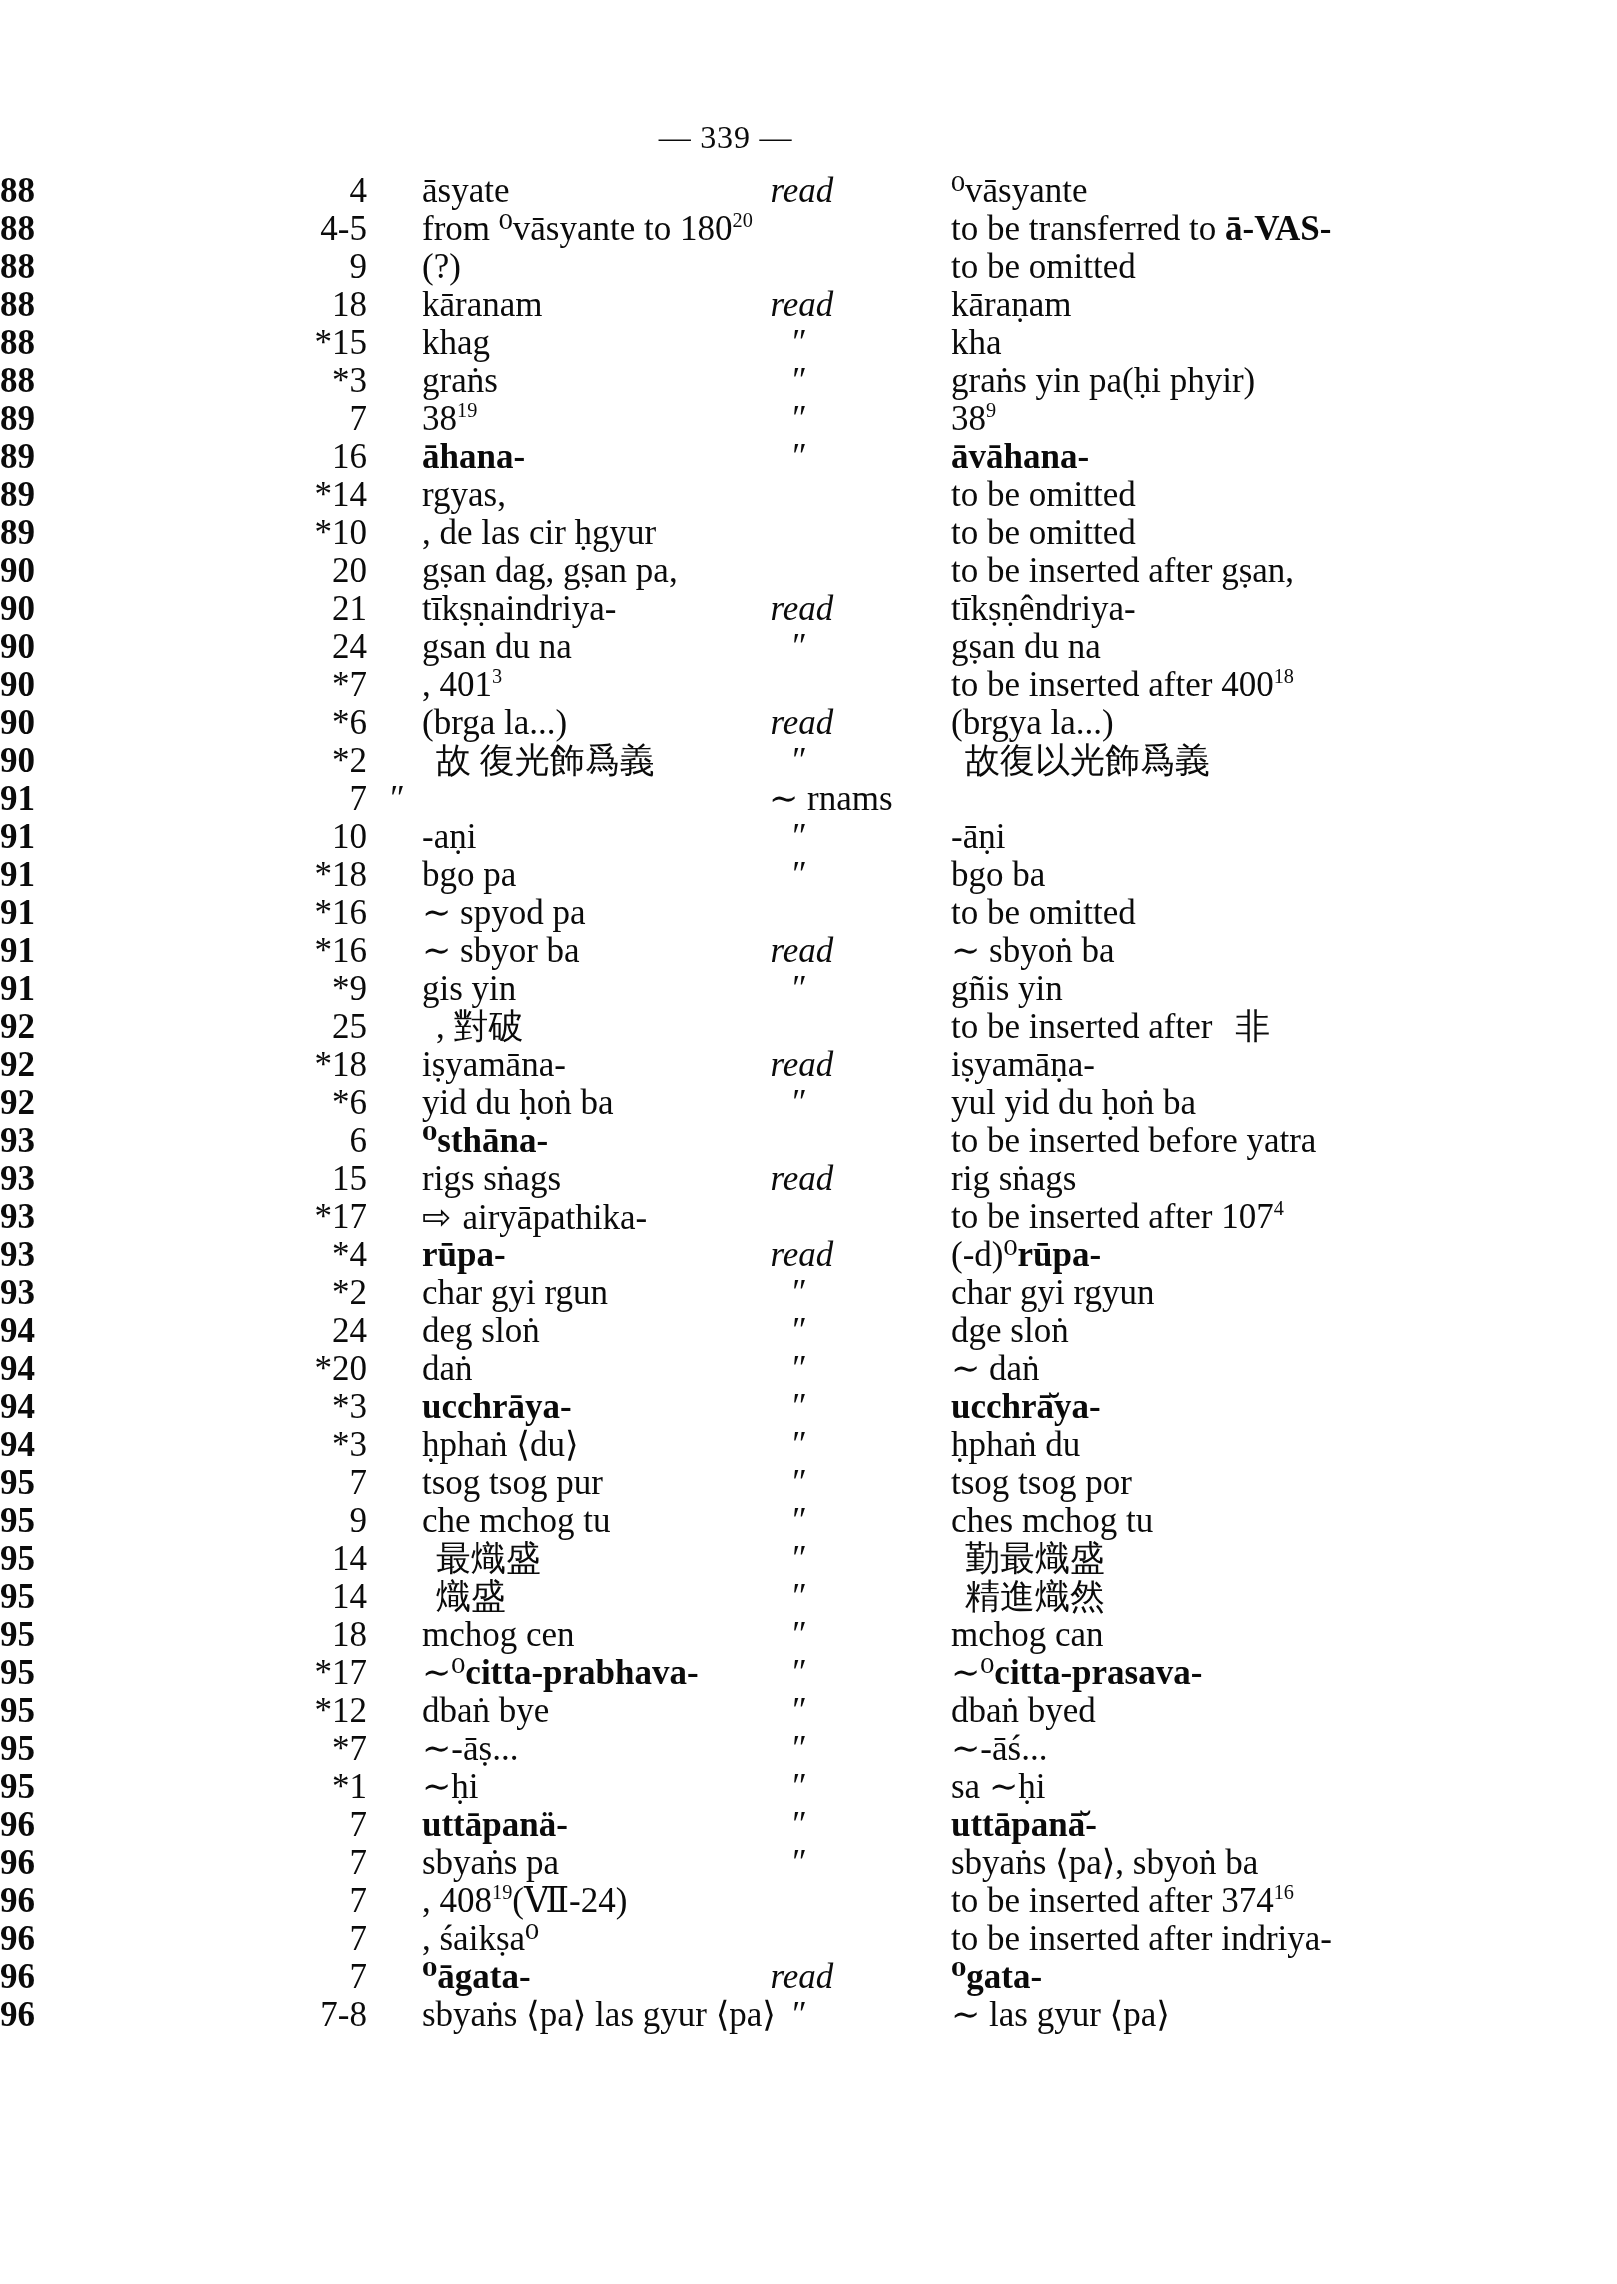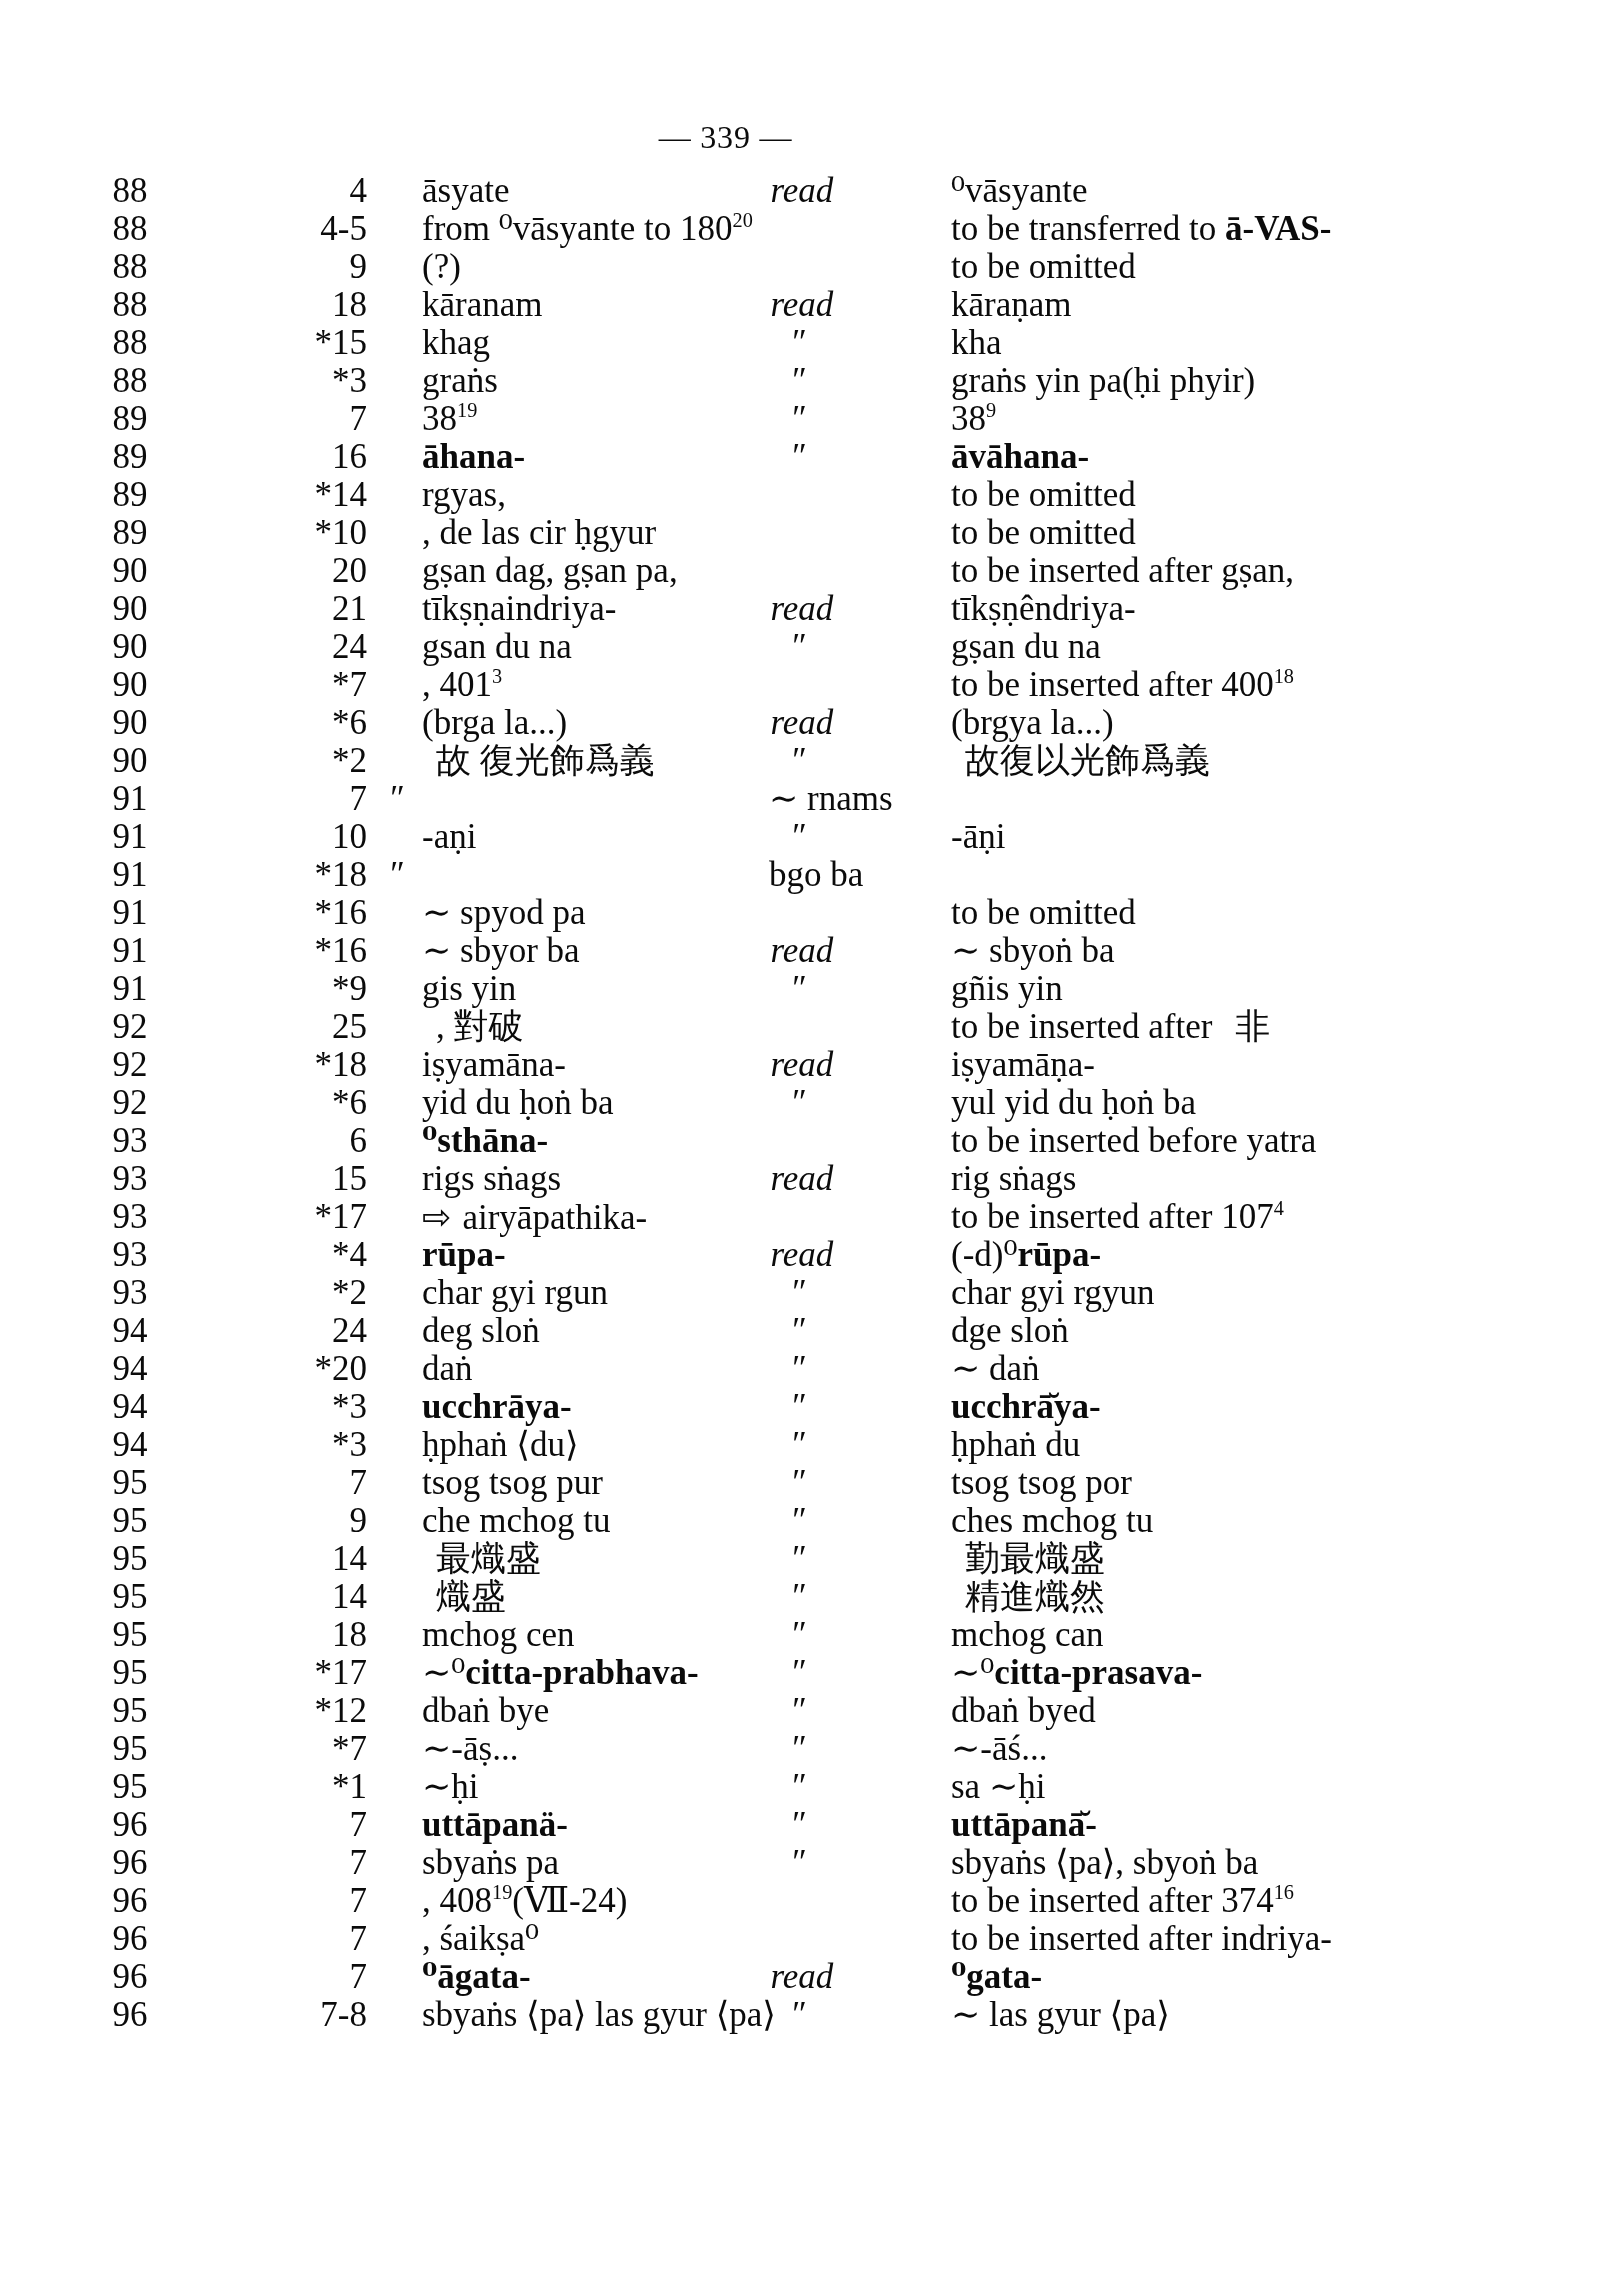--- a/index.html
+++ b/index.html
@@ -27,21 +27,21 @@
     position:absolute;
     top:172px; left:0; right:0;
   }
   .row{
     display:grid;
     grid-template-columns:260px 107px 402px 182px auto;
     height:38px;
     line-height:38px;
     white-space:nowrap;
   }
-  .c-page{ text-align:center; }
+  .c-page{ text-align:left;font-weight:bold; }
   .c-line{ text-align:right; }
   .c-orig{ padding-left:55px; }
   .c-marker{ padding-left:1.5px;font-family:Liberation Serif, serif; }
   .c-corr{ }
   .read-word{ font-style:italic; }
   .ditto-mark{ font-style:italic; margin-left:19.6px; letter-spacing:-1.5px; }
   .it{ }
   .bold{ font-weight:bold; }
   .sup{ vertical-align:super; font-size:58%; line-height:0; }
   .cjk{ font-family:Liberation Serif, serif;margin-left:14px; }
@@ -174,20 +174,21 @@
       <div class="row">
         <span class="c-page">91</span>
         <span class="c-line">10</span>
         <span class="c-orig"><span>-aṇi</span></span>
         <span class="c-marker"><span class="ditto-mark">″</span></span>
         <span class="c-corr"><span>-āṇi</span></span>
       </div>
       <div class="row">
         <span class="c-page">91</span>
         <span class="c-line">*18</span>
+        <span class="c-orig"><span class="it">bgo pa</span></span>
         <span class="c-marker"><span class="ditto-mark">″</span></span>
         <span class="c-corr"><span class="it">bgo ba</span></span>
       </div>
       <div class="row">
         <span class="c-page">91</span>
         <span class="c-line">*16</span>
         <span class="c-orig"><span class="it">∼ spyod pa</span></span>
         <span class="c-marker"></span>
         <span class="c-corr"><span class="it">to be omitted</span></span>
       </div>

